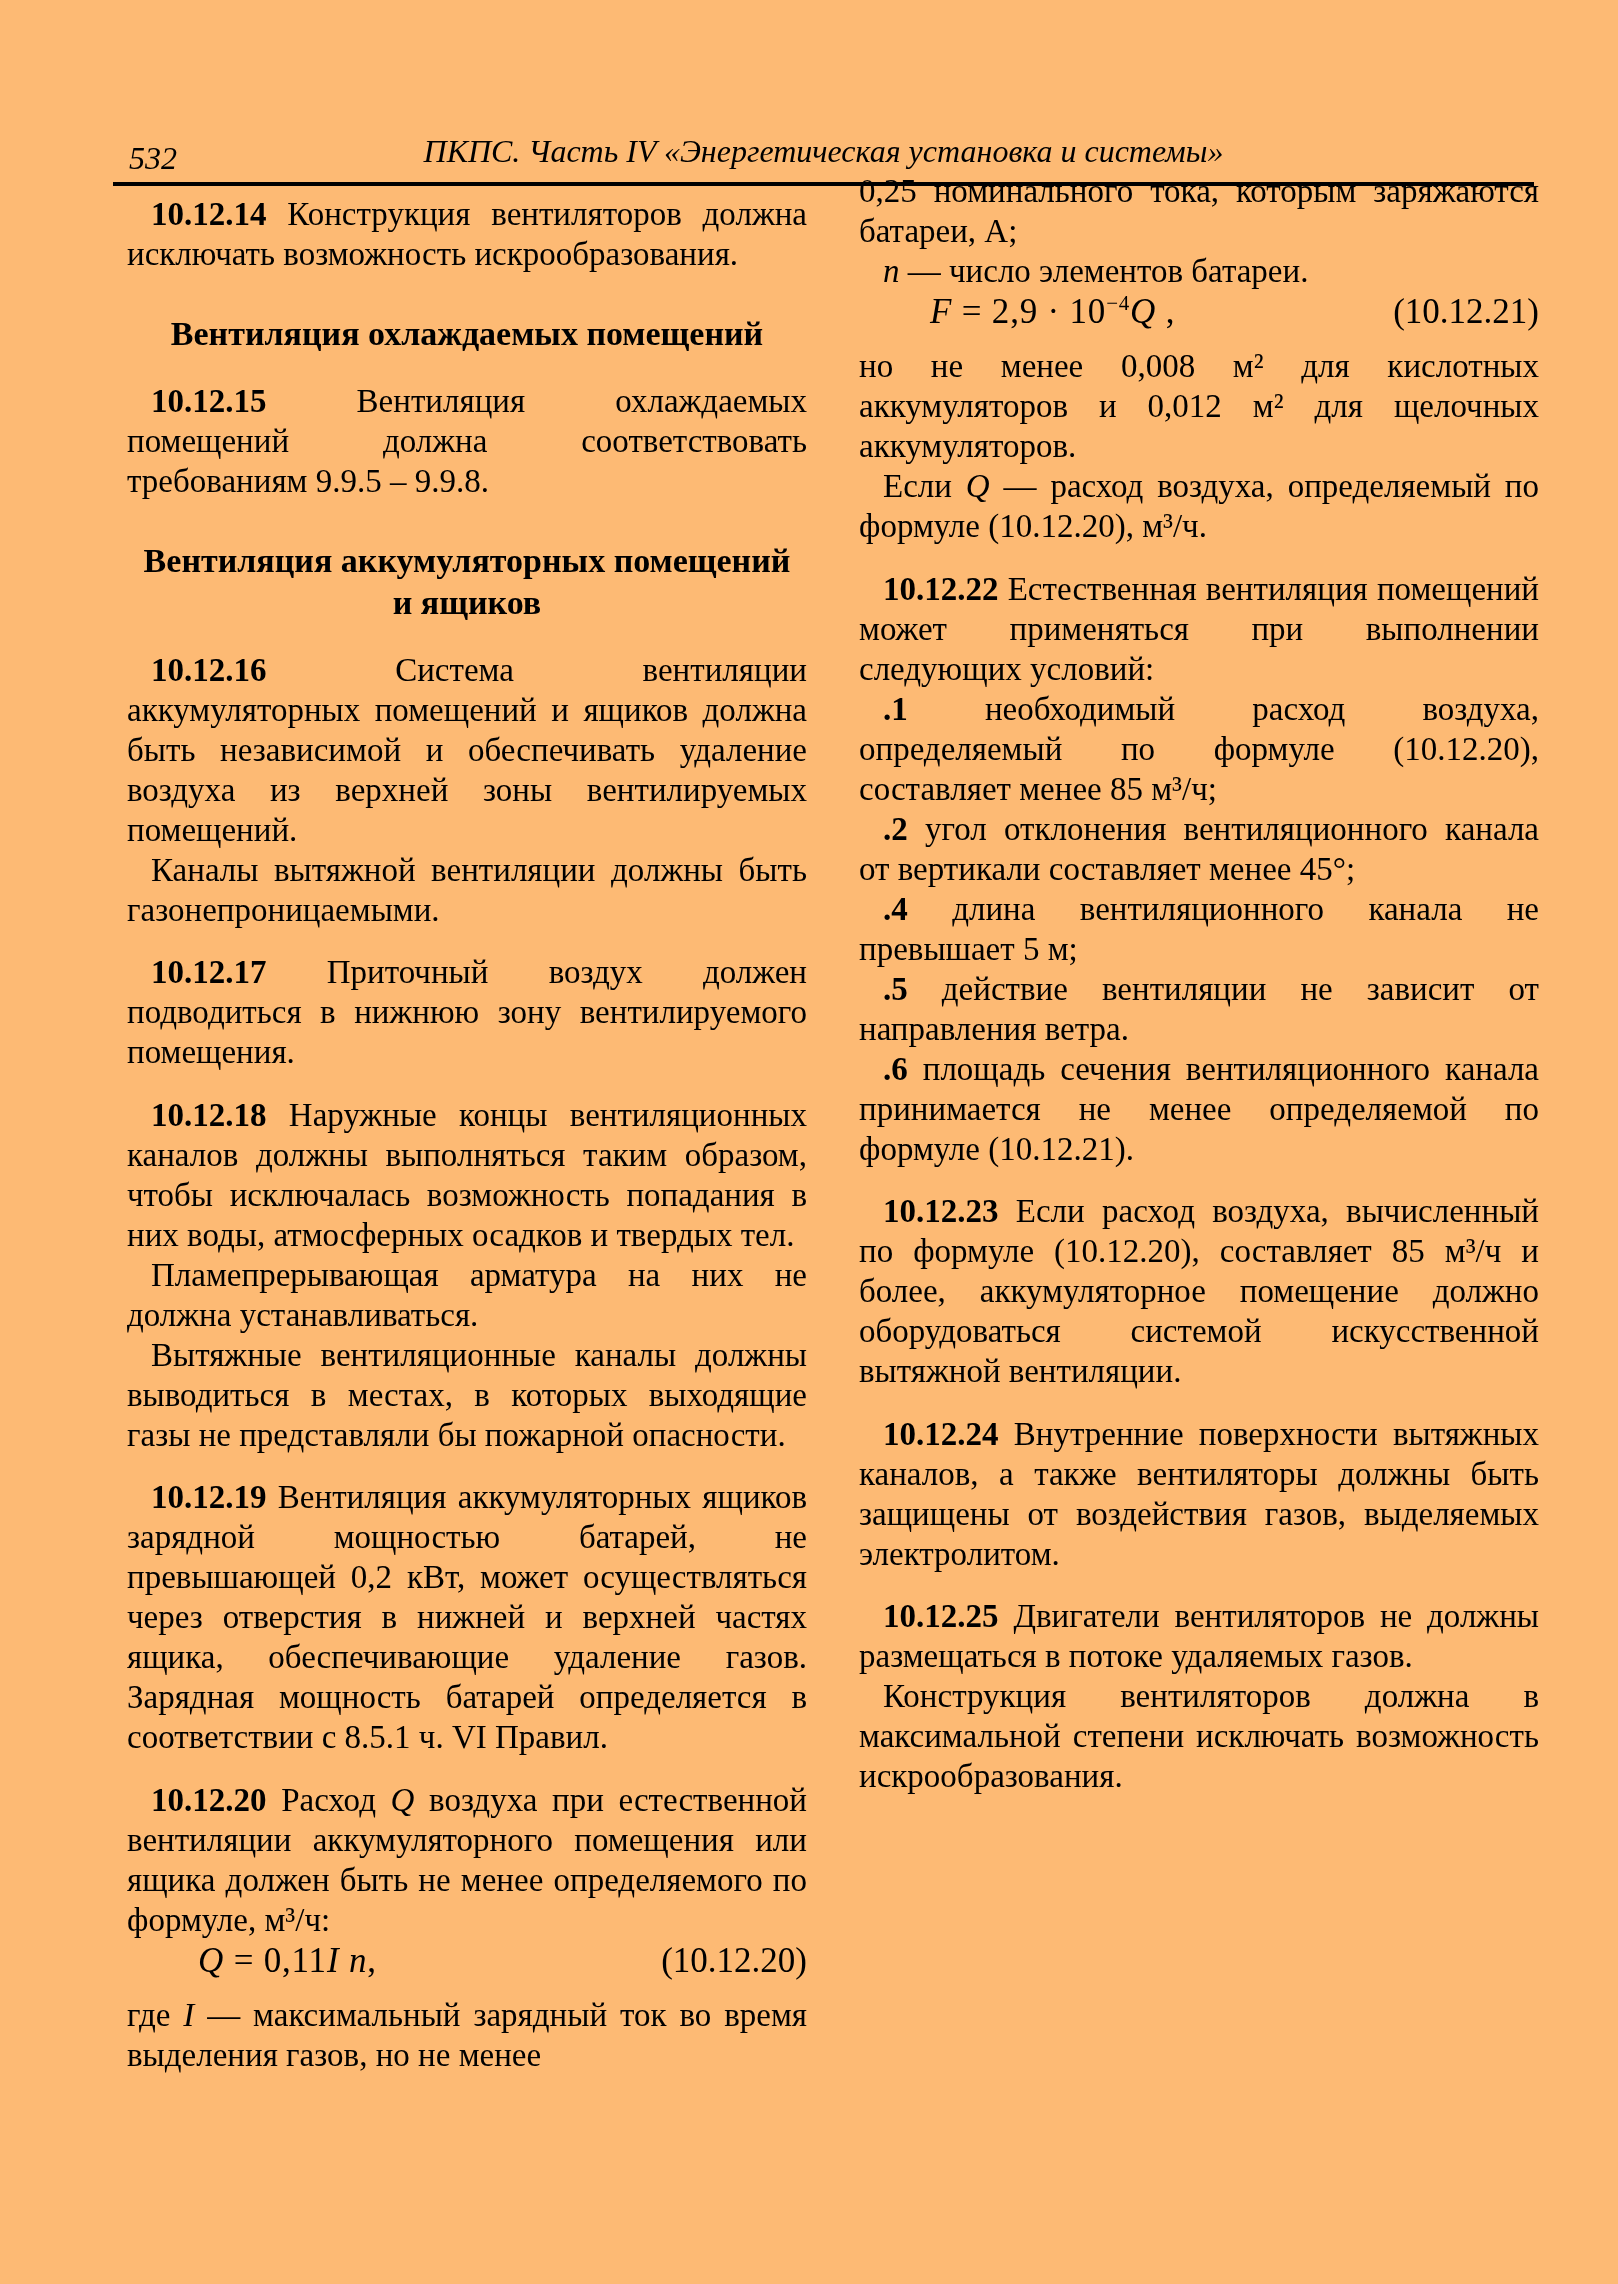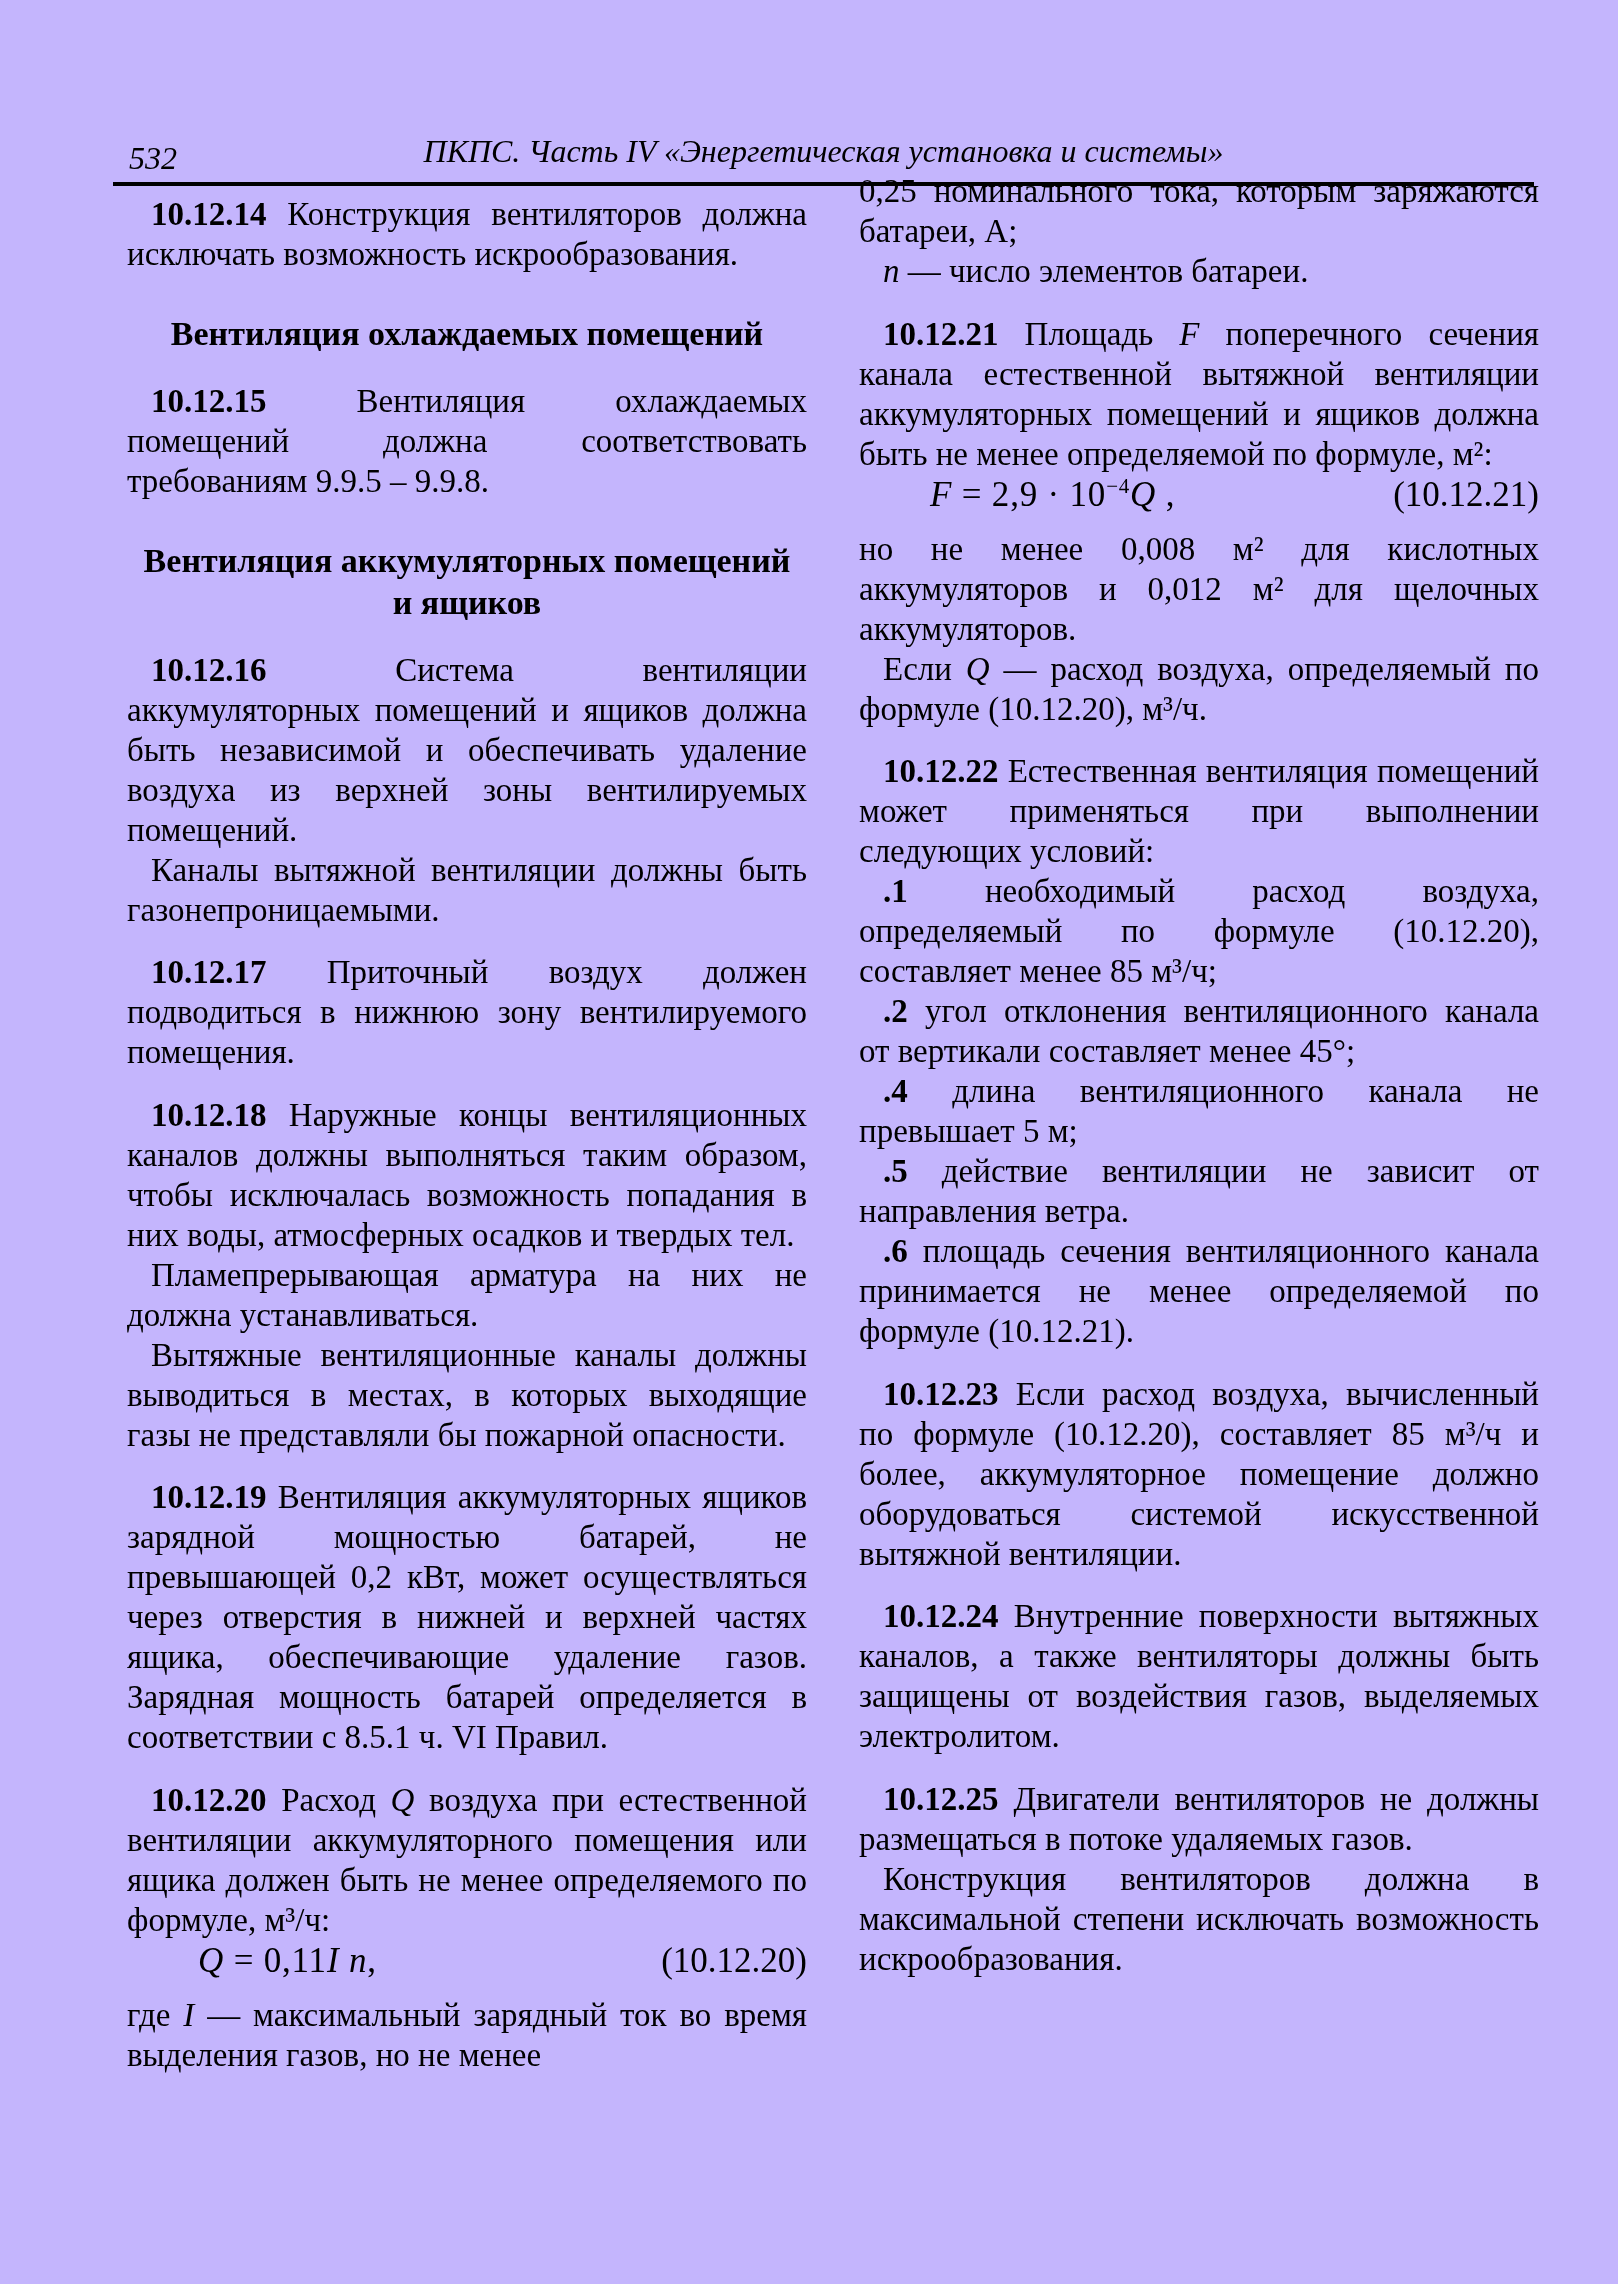--- a/index.html
+++ b/index.html
@@ -4,21 +4,21 @@
 <style>
   html, body {
     margin: 0;
     padding: 0;
     background: #e8e8e8;
   }
   .page {
     position: relative;
     width: 1619px;
     height: 2284px;
-    background: #c4b5fd;
+    background: #fdba74;
     color: #000000;
     font-family: "Liberation Serif", "DejaVu Serif", serif;
     overflow: hidden;
   }
   
   .header {
     position: absolute;
     top: 90px;
     left: 113px;
     width: 1421px;
@@ -124,21 +124,20 @@
         <p class="para spaced"><span class="clause-num">10.12.20 </span><span class="">Расход </span><span class="r-i ">Q</span><span class=""> воздуха при естественной вентиляции аккумуляторного помещения или ящика должен быть не менее определяемого по формуле, м³/ч:</span></p>
         <div class="formula">
           <span class="formula-expression"><span class="r-i ">Q</span><span class=""> = 0,11</span><span class="r-i ">I</span><span class=""> </span><span class="r-i ">n</span><span class="">,</span></span>
           <span class="equation-number">(10.12.20)</span>
         </div>
         <p class="para noindent"><span class="">где </span><span class="r-i ">I</span><span class=""> — максимальный зарядный ток во время выделения газов, но не менее</span></p>
       </div>
     <div class="col">
         <p class="para noindent">0,25 номинального тока, которым заряжаются батареи, А;</p>
         <p class="para"><span class="r-i ">n</span><span class=""> — число элементов батареи.</span></p>
-        <p class="para spaced"><span class="clause-num">10.12.21 </span><span class="">Площадь </span><span class="r-i ">F</span><span class=""> поперечного сечения канала естественной вытяжной вентиляции аккумуляторных помещений и ящиков должна быть не менее определяемой по формуле, м²:</span></p>
         <div class="formula">
           <span class="formula-expression"><span class="r-i ">F</span><span class=""> = 2,9 · 10</span><span class="r-sup">−4</span><span class="r-i ">Q</span><span class=""> ,</span></span>
           <span class="equation-number">(10.12.21)</span>
         </div>
         <p class="para noindent">но не менее 0,008 м² для кислотных аккумуляторов и 0,012 м² для щелочных аккумуляторов.</p>
         <p class="para"><span class="">Если </span><span class="r-i ">Q</span><span class=""> — расход воздуха, определяемый по формуле (10.12.20), м³/ч.</span></p>
         <p class="para spaced"><span class="clause-num">10.12.22 </span>Естественная вентиляция помещений может применяться при выполнении следующих условий:</p>
         <p class="para"><span class="clause-num">.1 </span>необходимый расход воздуха, определяемый по формуле (10.12.20), составляет менее 85 м³/ч;</p>
         <p class="para"><span class="clause-num">.2 </span>угол отклонения вентиляционного канала от вертикали составляет менее 45°;</p>
         <p class="para"><span class="clause-num">.4 </span>длина вентиляционного канала не превышает 5 м;</p>

